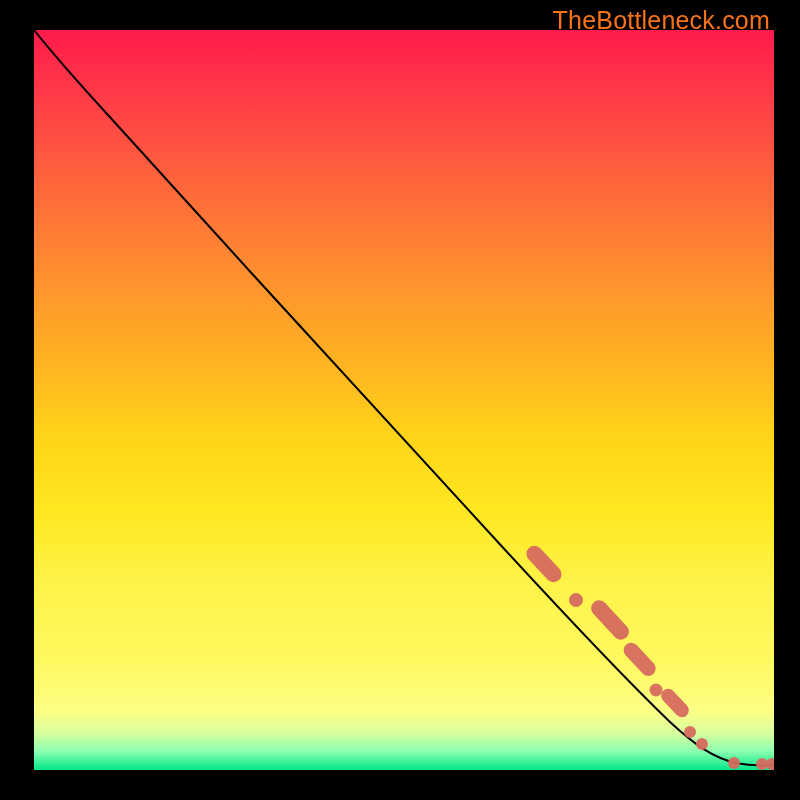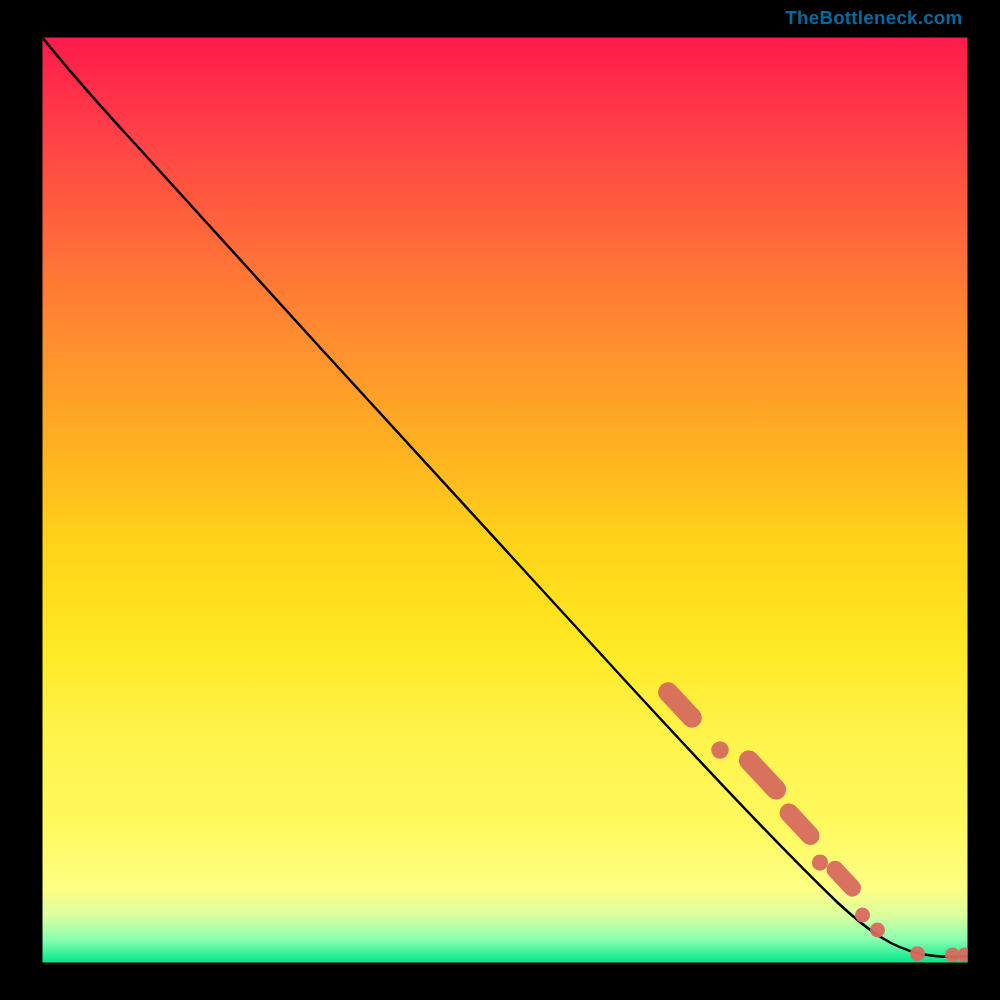--- a/index.html
+++ b/index.html
@@ -37,23 +37,23 @@
       #fdff84 92%,
       #d9ffa0 95%,
       #8affb0 97.5%,
       #00e789 100%
     );
   }
   .watermark {
     position: absolute;
     top: 6px;
     right: 30px;
-    color: #0369a1;
-    font-size: 15px;
-    font-weight: 700;
+    color: #f97316;
+    font-size: 25px;
+    font-weight: 400;
     letter-spacing: 0.2px;
     user-select: none;
   }
   svg.curve {
     position: absolute;
     inset: 0;
     width: 100%;
     height: 100%;
   }
   .curve path {

